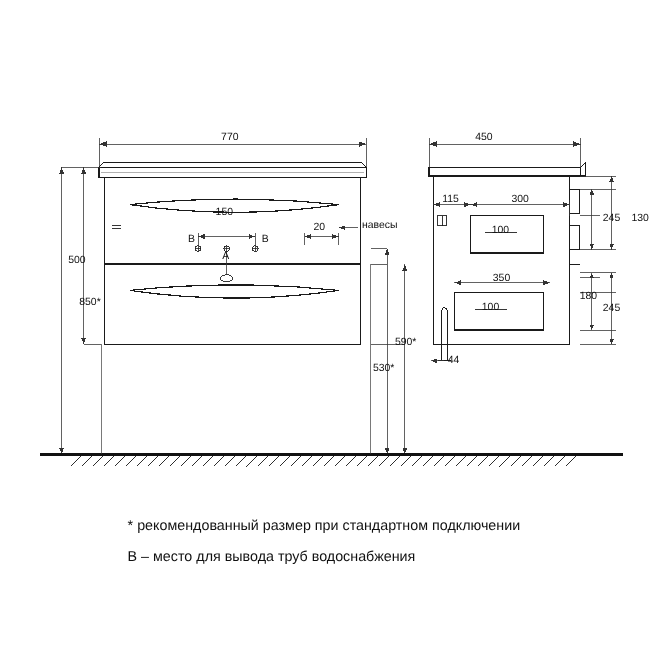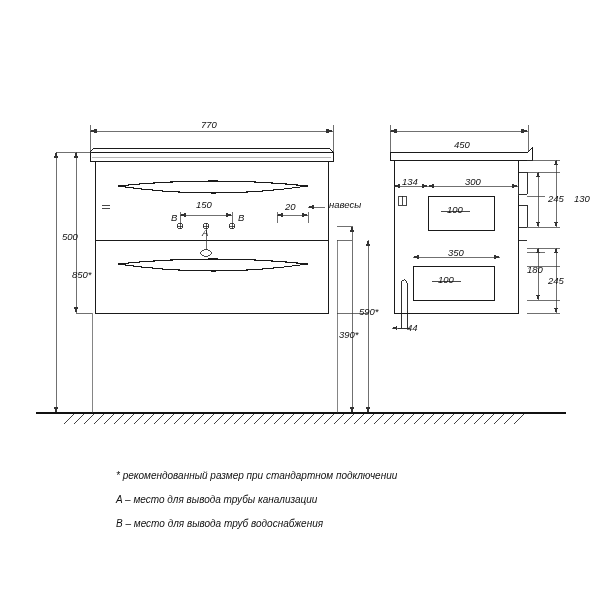--- a/index.html
+++ b/index.html
@@ -12,21 +12,20 @@
     height: 600px;
     font-family: "Liberation Sans", sans-serif;
     color: #1a1a1a;
     position: relative;
     overflow: hidden;
   }
   #stage {
     position: relative;
     width: 600px;
     height: 456px;
-    font-style: italic;
   }
   svg#drawing {
     position: absolute;
     left: 0;
     top: 0;
     width: 600px;
     height: 600px;
   }
   .lbl {
     position: absolute;
@@ -37,21 +36,21 @@
     line-height: 1;
   }
   .notes {
     position: absolute;
     left: 116px;
     top: 470px;
     width: 420px;
   }
   .note-line {
     font-family: "Liberation Sans", sans-serif;
-    font-size: 10px;
+    font-size: 13px;
     color: #111111;
     margin-bottom: 13px;
     white-space: nowrap;
   }
 </style>
 </head>
 <body>
 
 <div id="stage">
 
@@ -309,40 +308,39 @@
         <line x1="337" y1="240" x2="337" y2="413"></line>
         <line x1="92" y1="313" x2="92" y2="413"></line>
       </g>
 
     </g>
   </svg>
 
   <div class="lbl" style="left:201px; top:120px;">770</div>
   <div class="lbl" style="left:62px; top:232px;">500</div>
   <div class="lbl" style="left:40px; top:270px;margin-left:32px;">850*</div>
-  <div class="lbl" style="left:196px; top:200px;">150</div>
+  <div class="lbl" style="left:196px; top:188px;">150</div>
   <div class="lbl" style="left:285px; top:202px;">20</div>
   <div class="lbl" style="left:202px; top:228px;">A</div>
   <div class="lbl" style="left:171px; top:213px;">B</div>
   <div class="lbl" style="left:238px; top:213px;">B</div>
   <div class="lbl" style="left:329px; top:200px;">навесы</div>
   <div class="lbl" style="left:339px; top:307px;margin-left:20px;">590*</div>
-  <div class="lbl" style="left:339px; top:330px;">390*</div>
-
-  <div class="lbl" style="left:454px; top:120px;margin-top:20px;">450</div>
-  <div class="lbl" style="left:402px; top:177px;">134</div>
+  <div class="lbl" style="left:339px; top:330px;">530*</div>
+
+  <div class="lbl" style="left:432px; top:120px;">450</div>
+  <div class="lbl" style="left:402px; top:177px;">115</div>
   <div class="lbl" style="left:465px; top:177px;">300</div>
   <div class="lbl" style="left:447px; top:205px;">100</div>
   <div class="lbl" style="left:448px; top:248px;text-align:center;">350</div>
   <div class="lbl" style="left:438px; top:275px;">100</div>
   <div class="lbl" style="left:407px; top:323px;">44</div>
   <div class="lbl" style="left:527px; top:194px;margin-left:47px;">130</div>
   <div class="lbl" style="left:548px; top:194px;">245</div>
   <div class="lbl" style="left:527px; top:265px;">180</div>
   <div class="lbl" style="left:548px; top:276px;">245</div>
 
   <div class="notes">
     <div class="note-line">* рекомендованный размер при стандартном подключении</div>
-    <div class="note-line">A – место для вывода трубы канализации</div>
     <div class="note-line">B – место для вывода труб водоснабжения</div>
   </div>
 
 </div>
 
 </body></html>

